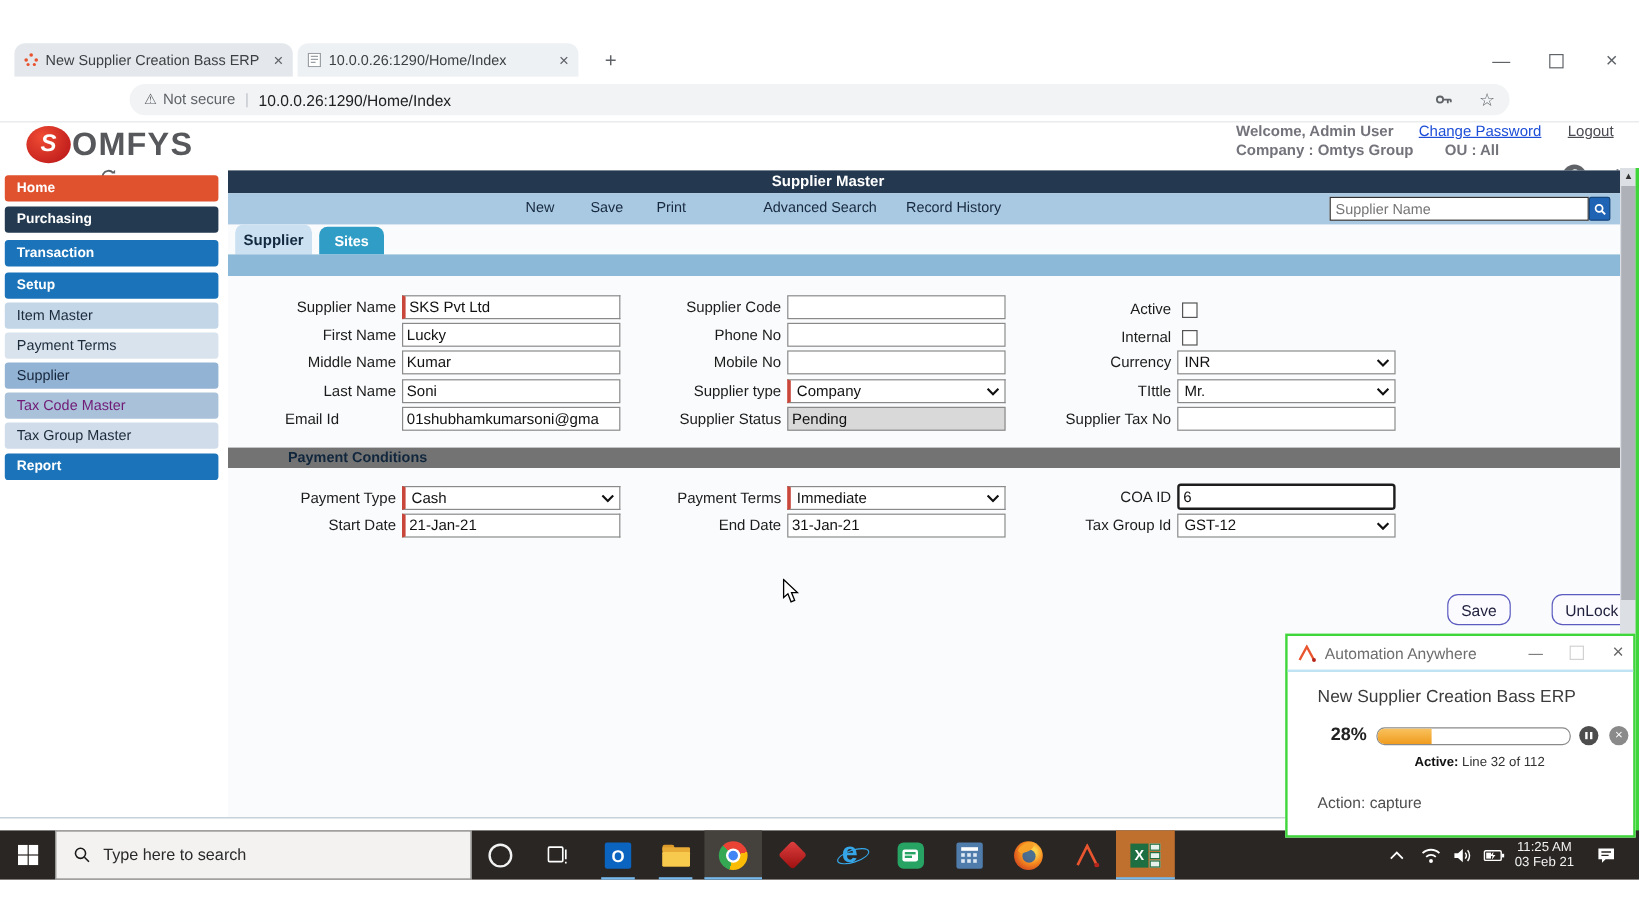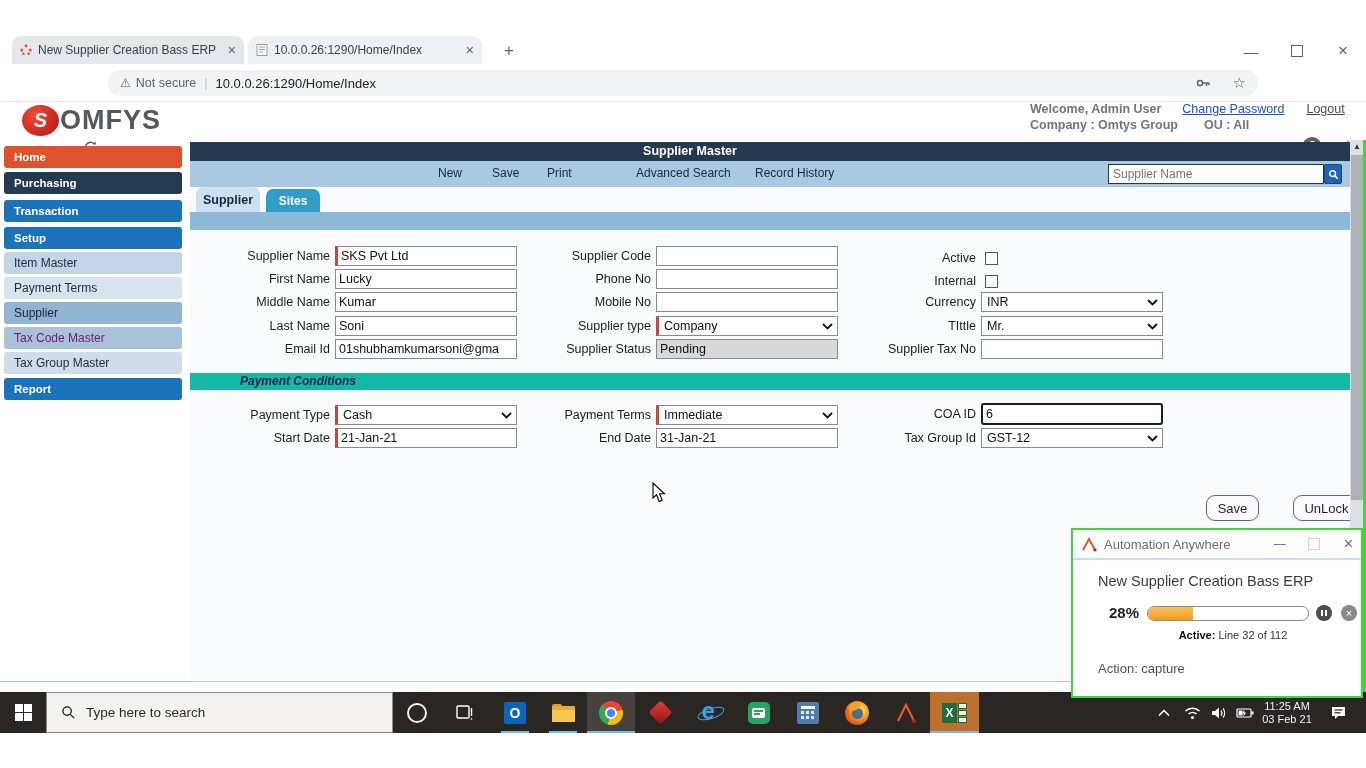--- a/index.html
+++ b/index.html
@@ -200,21 +200,21 @@
       </div>
     <div class="frow" style="left:0;top:150px;">
         <div class="lbl" style="width:145px;">Middle Name</div>
       <input class="inp" value="Kumar" style="">
       </div>
     <div class="frow" style="left:0;top:174px;">
         <div class="lbl" style="width:145px;">Last Name</div>
       <input class="inp" value="Soni" style="">
       </div>
     <div class="frow" style="left:0;top:197px;">
-        <div class="lbl" style="width:145px;">Email Id</div>
+        <div class="lbl" style="width:145px;text-align:center;">Email Id</div>
       <input class="inp" value="01shubhamkumarsoni@gma" style="">
       </div>
 
     <div class="frow" style="left:330px;top:104px;">
         <div class="lbl" style="width:136px;">Supplier Code</div>
       <input class="inp" value="" style="">
       </div>
     <div class="frow" style="left:330px;top:127px;">
         <div class="lbl" style="width:136px;">Phone No</div>
       <input class="inp" value="" style="">
@@ -263,21 +263,21 @@
         <svg width="11" height="7" viewBox="0 0 11 7">
             <polyline points="1,1 5.5,5.5 10,1" fill="none" stroke="#111" stroke-width="1.8"></polyline>
           </svg>
         </div>
       </div>
     <div class="frow" style="left:560px;top:197px;">
         <div class="lbl" style="width:231px;">Supplier Tax No</div>
       <input class="inp" value="" style="">
       </div>
 
-    <div class="abs" style="left:0;top:231px;width:1160px;height:17px;background:#14b8a6;font-style:italic;">
+    <div class="abs" style="left:0;top:231px;width:1160px;height:17px;background:#737373;">
       <span style="display:block;padding-left:50px;font-size:12px;font-weight:bold;color:#10263c;line-height:17px;">Payment Conditions</span>
     </div>
 
     <div class="frow" style="left:0;top:263px;">
         <div class="lbl" style="width:145px;">Payment Type</div>
       <div class="sel req">
           <span>Cash</span>
         <svg width="11" height="7" viewBox="0 0 11 7">
             <polyline points="1,1 5.5,5.5 10,1" fill="none" stroke="#111" stroke-width="1.8"></polyline>
           </svg>

